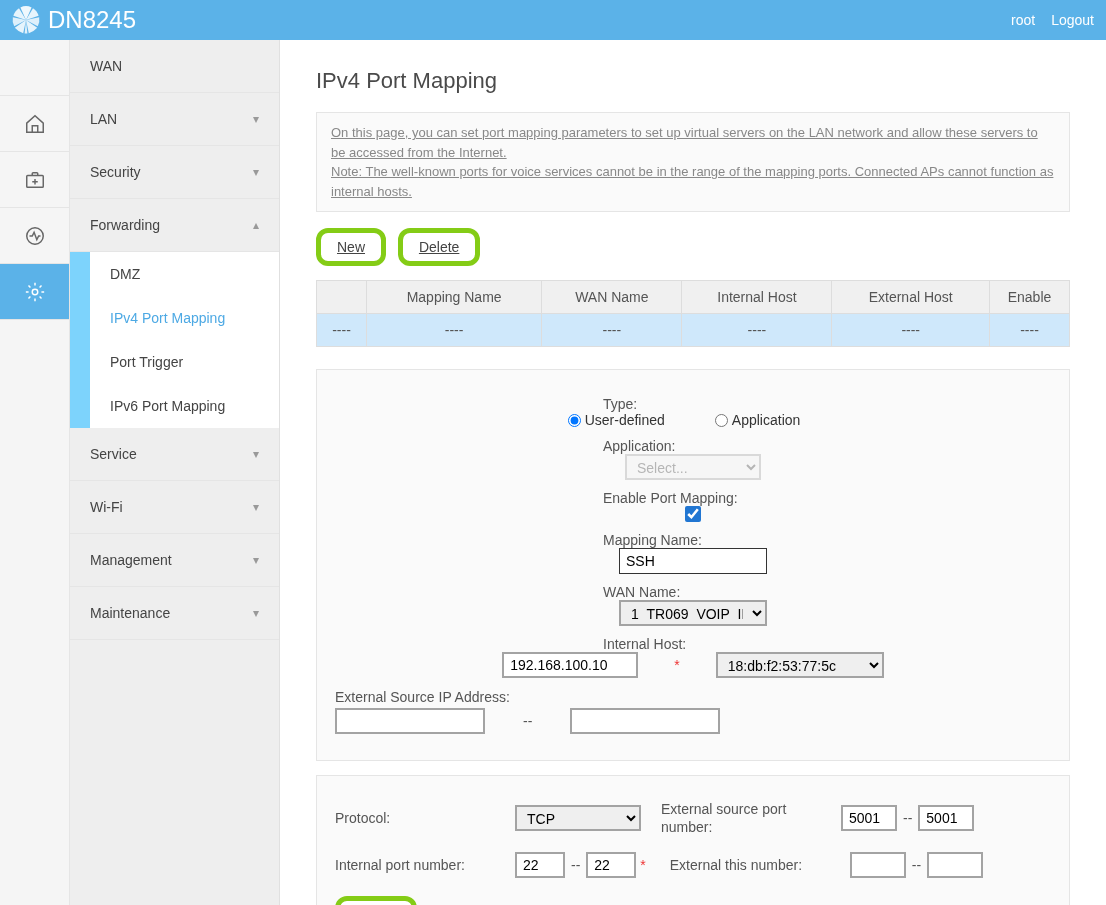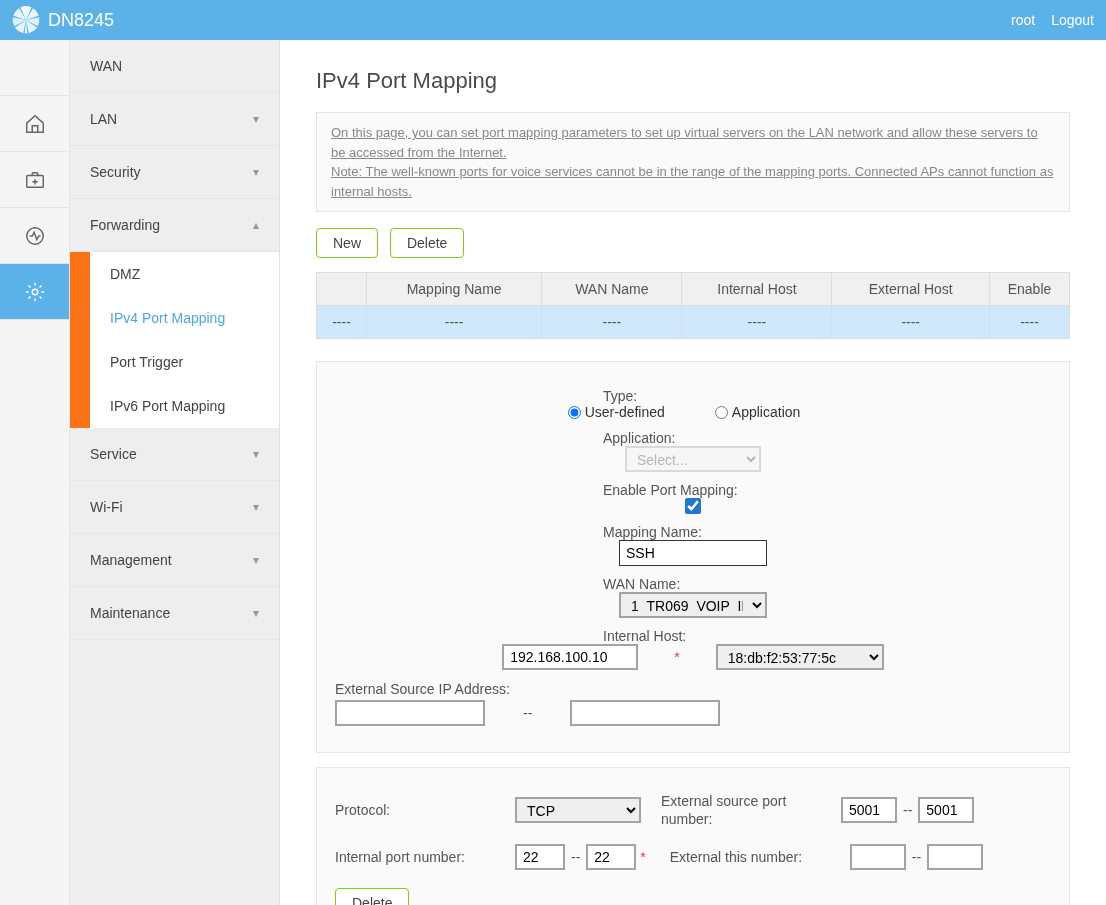--- a/index.html
+++ b/index.html
@@ -8,21 +8,21 @@
 .topbar {
   background: #5bb2e8;
   height: 40px;
   display: flex;
   align-items: center;
   padding: 0 12px;
   color: #fff;
 }
 .logo-icon { width: 28px; height: 28px; margin-right: 8px; }
 .logo-icon svg { width: 100%; height: 100%; }
-.model-name { font-size: 18px; font-weight: 500; }
+.model-name { font-size: 24px; font-weight: 500; }
 .spacer { flex: 1; }
 .top-link { color: #fff; text-decoration: none; margin-left: 16px; font-size: 14px; cursor: pointer; }
 
 .container { display: flex; }
 
 .iconbar {
   width: 70px;
   background: #f5f5f5;
   border-right: 1px solid #e5e5e5;
   display: flex;
@@ -62,21 +62,21 @@
   display: flex;
   align-items: center;
   justify-content: space-between;
   padding: 18px 20px;
   cursor: pointer;
   color: #444;
   border-bottom: 1px solid #e5e5e5;
   background: #eeeeee;
 }
 .side-sub {
-  background: #f97316;
+  background: #7dd3fc;
   padding-left: 20px;
 }
 .side-sub .side-item { background: #fff; border-bottom: none; padding: 14px 20px; }
 .side-item.active { color: #4da9e4; }
 .chev { color: #999; font-size: 12px; }
 
 .content {
   flex: 1;
   padding: 28px 36px;
 }
@@ -85,27 +85,28 @@
   border: 1px solid #e5e5e5;
   background: #fafafa;
   padding: 10px 14px;
   color: #888;
   font-size: 13px;
   line-height: 1.5;
   margin-bottom: 16px;
 }
 .btn {
   display: inline-block;
-  border: 1px solid #84cc16;
+  border: 5px solid #84cc16;
   background: #fff;
   padding: 6px 16px;
-  border-radius: 4px;
+  border-radius: 12px;
   cursor: pointer;
   font-size: 14px;
   color: #444;
+  text-decoration: underline;
 }
 .btn + .btn { margin-left: 8px; }
 .btn-primary { background: #5bb2e8; color: #fff; border-color: #5bb2e8; padding: 8px 28px; font-size: 16px; }
 .btn-large { padding: 8px 26px; font-size: 16px; }
 
 table.grid {
   width: 100%;
   border-collapse: collapse;
   margin-top: 14px;
   margin-bottom: 22px;

